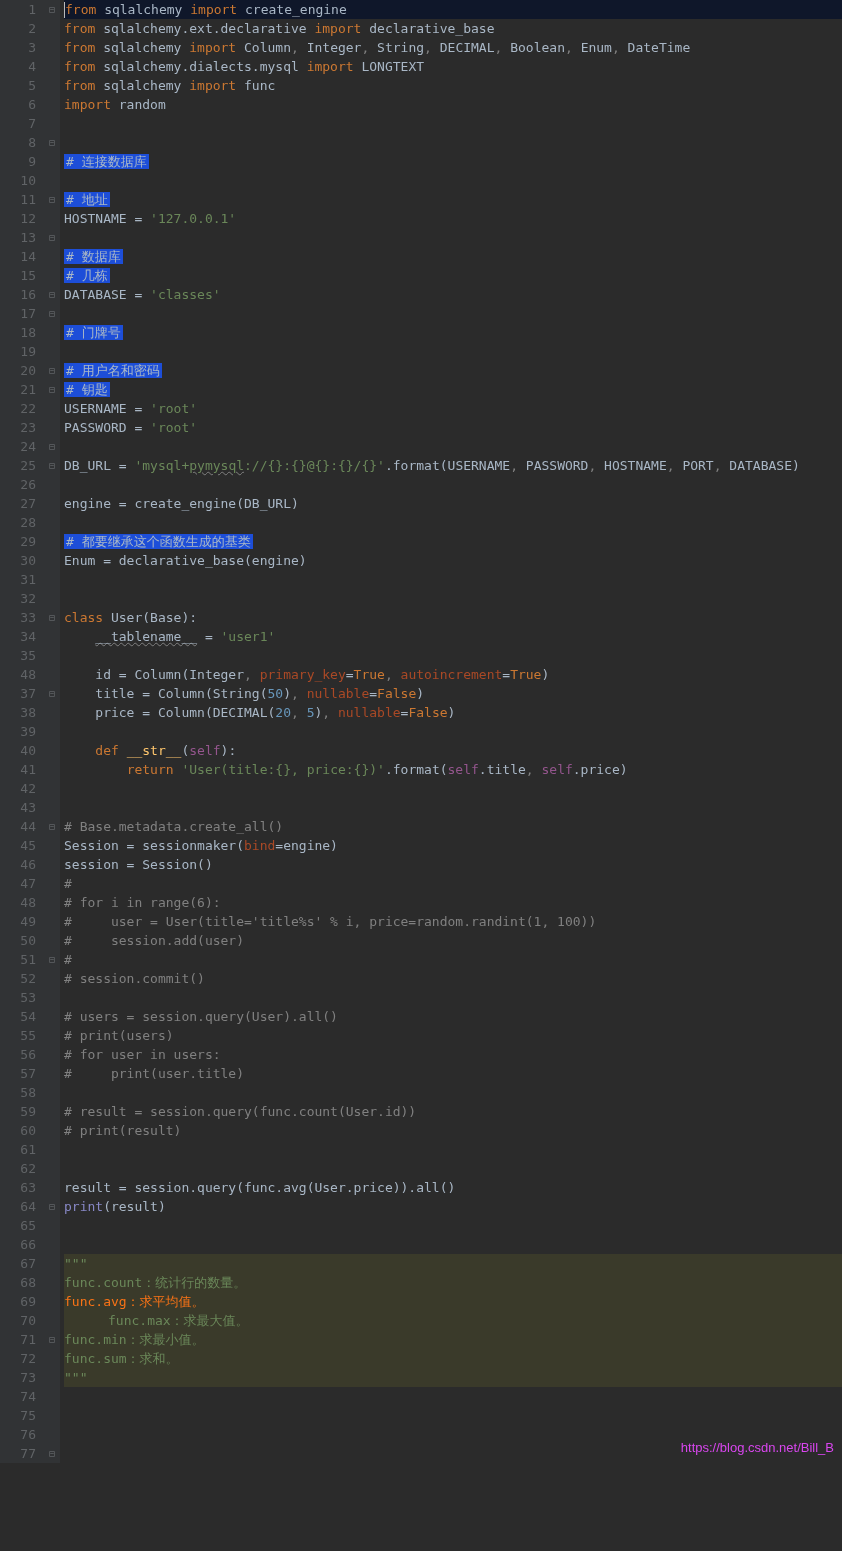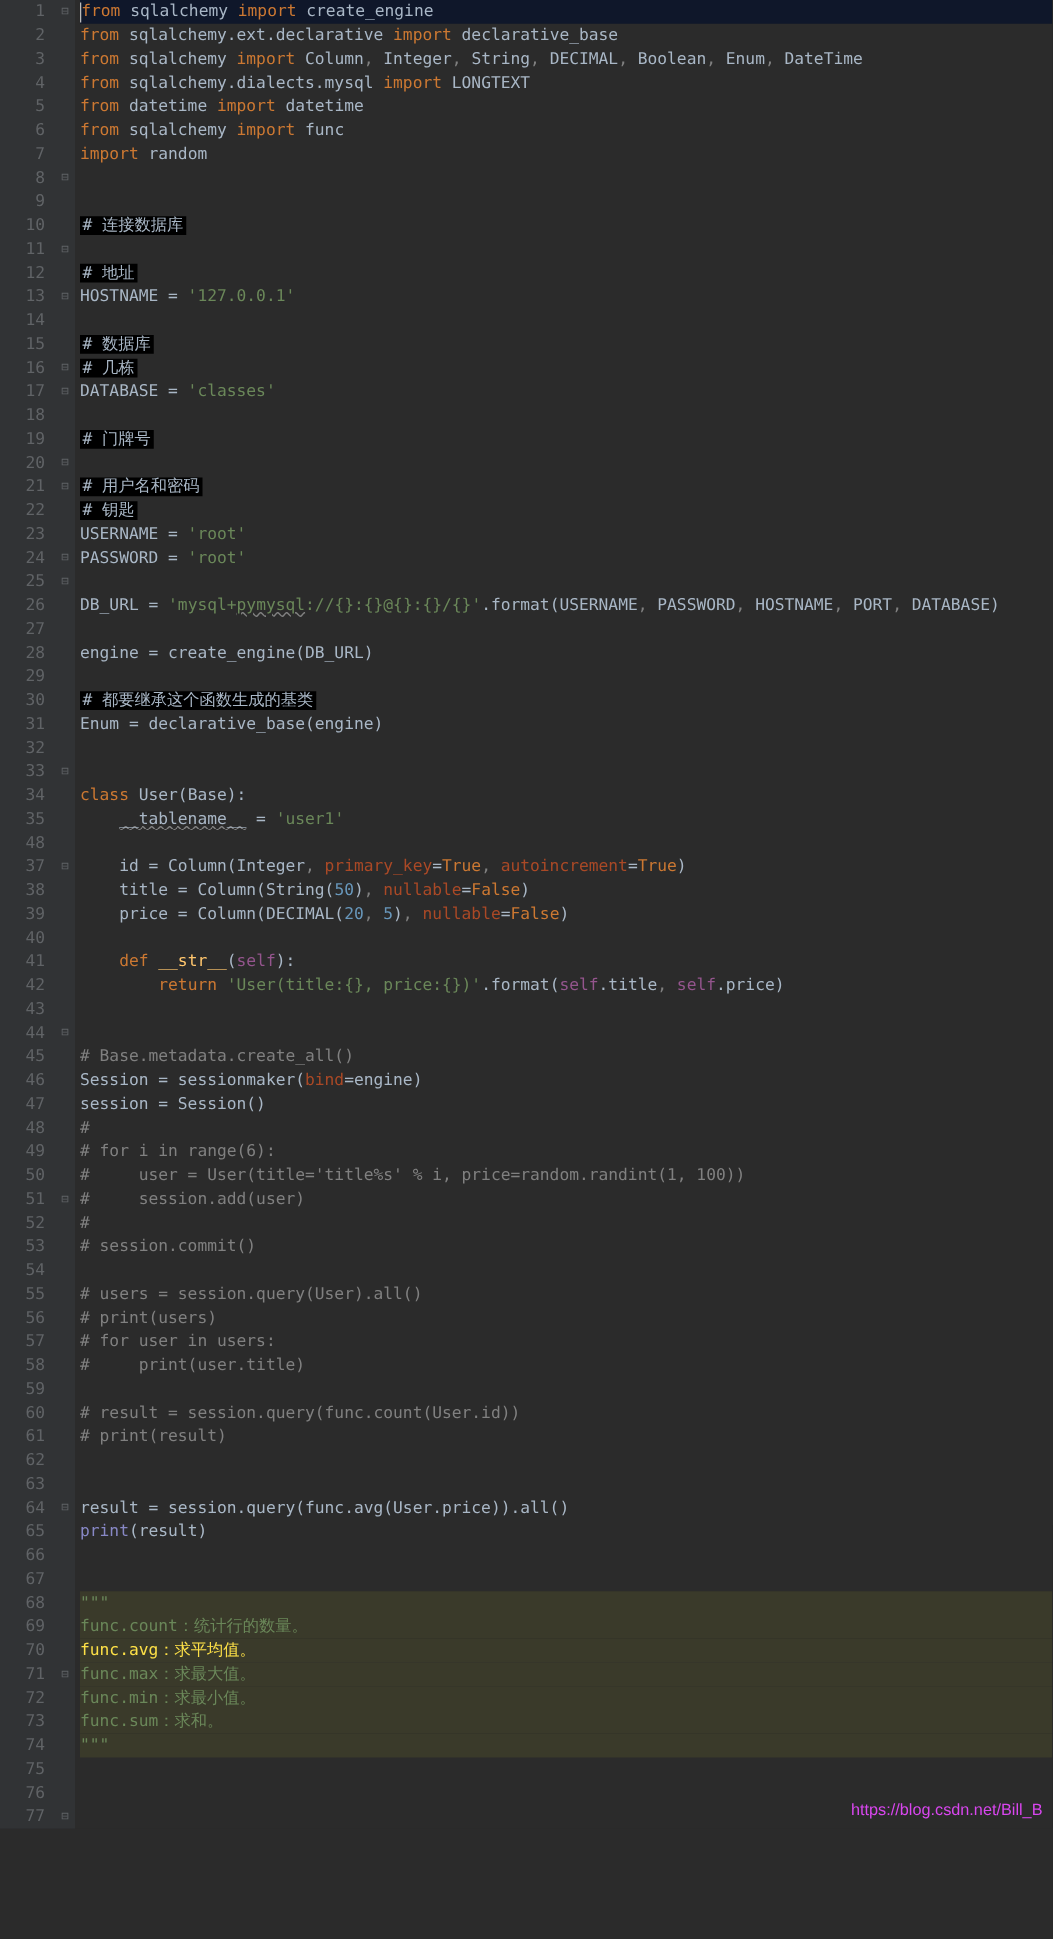--- a/index.html
+++ b/index.html
@@ -47,21 +47,21 @@
   line-height: 19px;
   white-space: pre;
 }
 .line.hl {
   background: #0f172a;
 }
 .kw { color: #cc7832; }
 .str { color: #6a8759; }
 .num { color: #6897bb; }
 .cmt { color: #808080; }
-.cmt-hl { background: #000000; color: #a9b7c6; padding: 0 2px; }
+.cmt-hl { background: #1d4ed8; color: #a9b7c6; padding: 0 2px; }
 .fn { color: #ffc66d; }
 .param { color: #aa4926; }
 .builtin { color: #8888c6; }
 .self { color: #94558d; }
 .ident { color: #a9b7c6; }
 .underline { text-decoration: underline wavy #808080; text-decoration-thickness: 1px; }
 .docstr-bg { background: #3a3a2a; }
 .cursor {
   border-left: 1px solid #bbbbbb;
   display: inline-block;
@@ -238,21 +238,20 @@
       <div class="line fold-mark"></div>
       <div class="line fold-mark"></div>
       <div class="line fold-mark"></div>
       <div class="line fold-mark">⊟</div>
     </div>
   <div class="code" id="code">
       <div class="line hl"><span class="cursor"></span><span class="kw">from</span><span class="ident"> sqlalchemy </span><span class="kw">import</span><span class="ident"> create_engine</span></div>
       <div class="line"><span class="kw">from</span><span class="ident"> sqlalchemy.ext.declarative </span><span class="kw">import</span><span class="ident"> declarative_base</span></div>
       <div class="line"><span class="kw">from</span><span class="ident"> sqlalchemy </span><span class="kw">import</span><span class="ident"> Column</span><span class="cmt">,</span><span class="ident"> Integer</span><span class="cmt">,</span><span class="ident"> String</span><span class="cmt">,</span><span class="ident"> DECIMAL</span><span class="cmt">,</span><span class="ident"> Boolean</span><span class="cmt">,</span><span class="ident"> Enum</span><span class="cmt">,</span><span class="ident"> DateTime</span></div>
       <div class="line"><span class="kw">from</span><span class="ident"> sqlalchemy.dialects.mysql </span><span class="kw">import</span><span class="ident"> LONGTEXT</span></div>
-      <div class="line"><span class="kw">from</span><span class="ident"> datetime </span><span class="kw">import</span><span class="ident"> datetime</span></div>
       <div class="line"><span class="kw">from</span><span class="ident"> sqlalchemy </span><span class="kw">import</span><span class="ident"> func</span></div>
       <div class="line"><span class="kw">import</span><span class="ident"> random</span></div>
       <div class="line"></div>
       <div class="line"></div>
       <div class="line"><span class="cmt-hl"># 连接数据库</span></div>
       <div class="line"></div>
       <div class="line"><span class="cmt-hl"># 地址</span></div>
       <div class="line"><span class="ident">HOSTNAME = </span><span class="str">'127.0.0.1'</span></div>
       <div class="line"></div>
       <div class="line"><span class="cmt-hl"># 数据库</span></div>
@@ -303,21 +302,21 @@
       <div class="line"><span class="cmt"># result = session.query(func.count(User.id))</span></div>
       <div class="line"><span class="cmt"># print(result)</span></div>
       <div class="line"></div>
       <div class="line"></div>
       <div class="line"><span class="ident">result = session.query(func.avg(User.price)).all()</span></div>
       <div class="line"><span class="builtin">print</span><span class="ident">(result)</span></div>
       <div class="line"></div>
       <div class="line"></div>
       <div class="line docstr-bg"><span class="str" style="color: rgb(106, 135, 89);">"""</span></div>
       <div class="line docstr-bg"><span class="str" style="color: rgb(106, 135, 89);">func.count：统计行的数量。</span></div>
-      <div class="line docstr-bg"><span class="str" style="color: #fde047;">func.avg：求平均值。</span></div>
-      <div class="line docstr-bg"><span class="str" style="color: rgb(106, 135, 89);">func.max：求最大值。</span></div>
+      <div class="line docstr-bg"><span class="str" style="color: #f97316;">func.avg：求平均值。</span></div>
+      <div class="line docstr-bg"><span class="str" style="color: rgb(106, 135, 89); padding-left: 44px;">func.max：求最大值。</span></div>
       <div class="line docstr-bg"><span class="str" style="color: rgb(106, 135, 89);">func.min：求最小值。</span></div>
       <div class="line docstr-bg"><span class="str" style="color: rgb(106, 135, 89);">func.sum：求和。</span></div>
       <div class="line docstr-bg"><span class="str" style="color: rgb(106, 135, 89);">"""</span></div>
     </div>
 </div>
 
 <div class="watermark">https://blog.csdn.net/Bill_B</div>
 
 </body></html>

